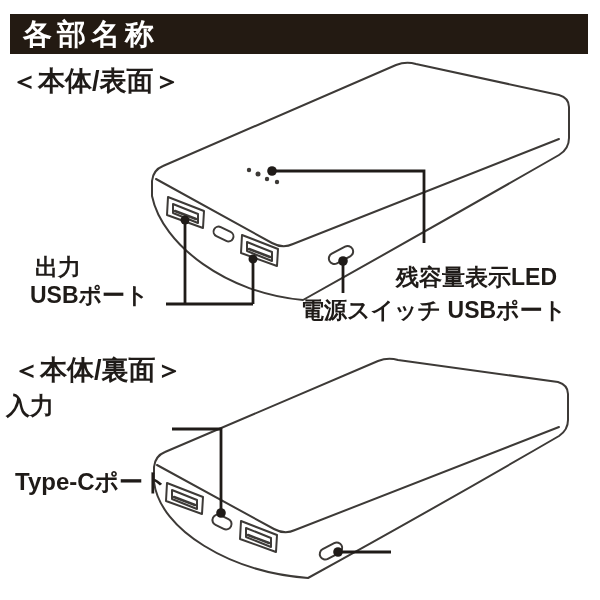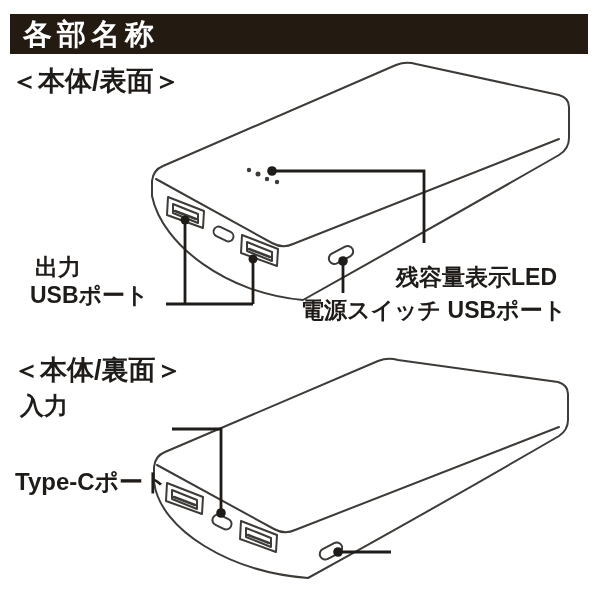--- a/index.html
+++ b/index.html
@@ -33,21 +33,21 @@
   .heading-front{left:11px;top:66px;}
   .heading-back{left:13px;top:355px;}
   .callout-label{
     position:absolute;z-index:2;font-size:23px;font-weight:600;
     line-height:1.22;white-space:nowrap;
   }
   .label-output-1{left:35px;top:253px;}
   .label-output-2{left:20px;top:281px;margin-left:10px;}
   .label-led{left:396px;top:263px;}
   .label-micro{left:301px;top:296px;}
-  .label-input-1{left:20px;top:391px;font-size:24px;}
+  .label-input-1{left:6px;top:391px;font-size:24px;}
   .label-input-2{left:15px;top:421px;font-size:24px;margin-top:46px;}
   .label-switch{left:399px;top:538px;}
   
   .dev{fill:#ffffff;stroke:var(--c-line);stroke-width:2;stroke-linejoin:round;}
   .dev-line{fill:none;stroke:var(--c-line);stroke-width:2;stroke-linejoin:round;stroke-linecap:round;}
   .port{fill:#ffffff;stroke:var(--c-line);stroke-width:2;stroke-linejoin:round;}
   .port-bar{fill:none;stroke:var(--c-line);stroke-width:2.5;stroke-linecap:round;}
   .callout{fill:none;stroke:var(--c-callout);stroke-width:2.8;stroke-linejoin:miter;stroke-linecap:butt;}
   .dot{fill:var(--c-callout);stroke:none;}
   .led{fill:var(--c-line);stroke:none;}

